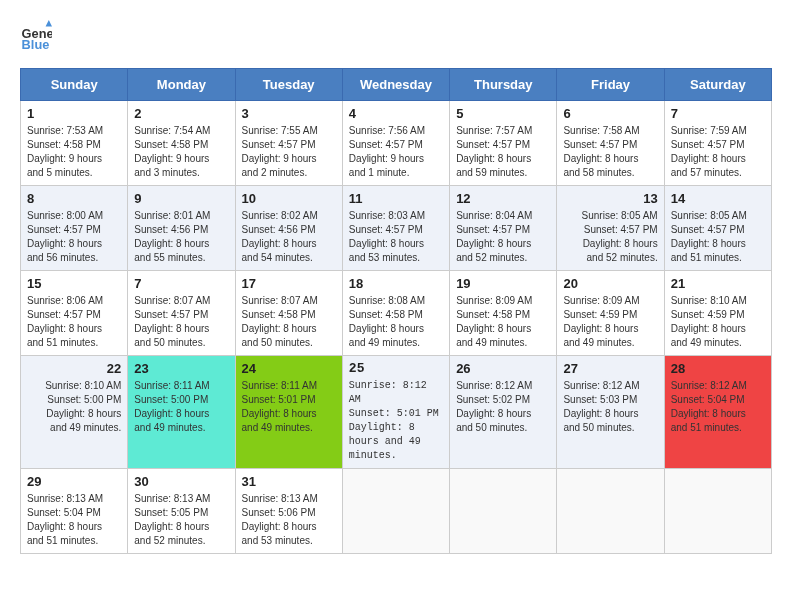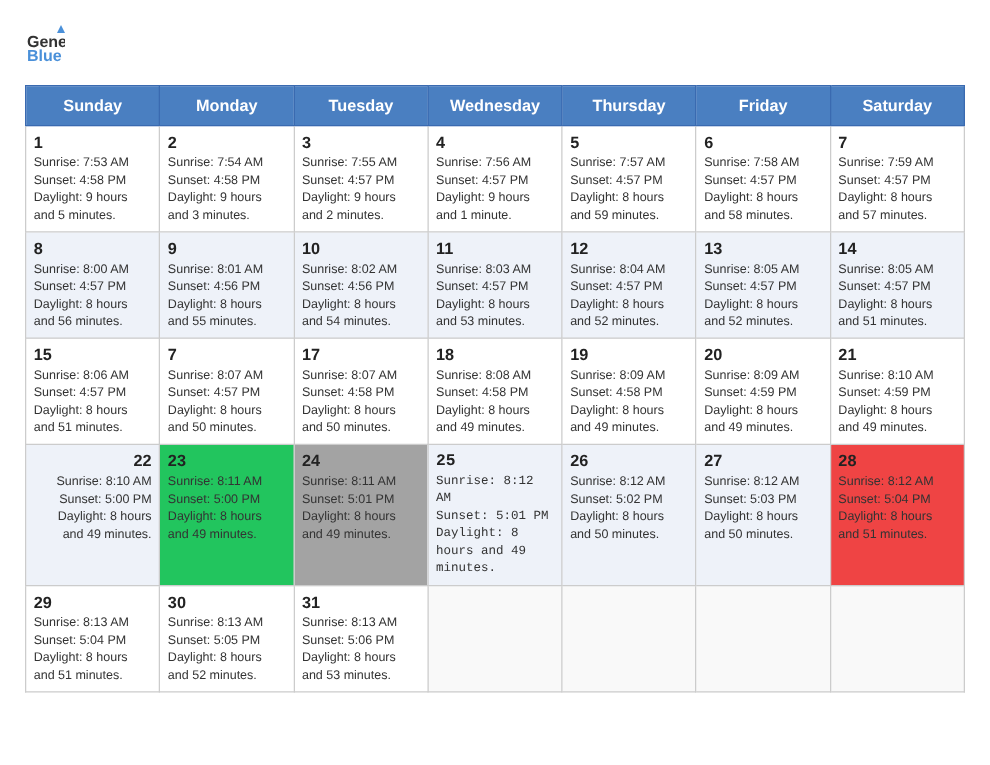--- a/index.html
+++ b/index.html
@@ -158,21 +158,21 @@
           <div class="day-detail">Sunrise: 8:02 AM<br>Sunset: 4:56 PM<br>Daylight: 8 hours and 54 minutes.</div>
         </td>
         <td style="background: rgb(238, 242, 249);">
           <div class="day-number">11</div>
           <div class="day-detail">Sunrise: 8:03 AM<br>Sunset: 4:57 PM<br>Daylight: 8 hours and 53 minutes.</div>
         </td>
         <td style="background: rgb(238, 242, 249);">
           <div class="day-number">12</div>
           <div class="day-detail">Sunrise: 8:04 AM<br>Sunset: 4:57 PM<br>Daylight: 8 hours and 52 minutes.</div>
         </td>
-        <td style="background: rgb(238, 242, 249);">
+        <td style="background: rgb(238, 242, 249); text-align: right;">
           <div class="day-number">13</div>
           <div class="day-detail">Sunrise: 8:05 AM<br>Sunset: 4:57 PM<br>Daylight: 8 hours and 52 minutes.</div>
         </td>
         <td style="background: rgb(238, 242, 249);">
           <div class="day-number">14</div>
           <div class="day-detail">Sunrise: 8:05 AM<br>Sunset: 4:57 PM<br>Daylight: 8 hours and 51 minutes.</div>
         </td>
       </tr>
       <tr>
         <td>
@@ -202,25 +202,25 @@
         <td>
           <div class="day-number">21</div>
           <div class="day-detail">Sunrise: 8:10 AM<br>Sunset: 4:59 PM<br>Daylight: 8 hours and 49 minutes.</div>
         </td>
       </tr>
       <tr>
         <td style="background: rgb(238, 242, 249); text-align: right;">
           <div class="day-number">22</div>
           <div class="day-detail">Sunrise: 8:10 AM<br>Sunset: 5:00 PM<br>Daylight: 8 hours and 49 minutes.</div>
         </td>
-        <td style="background: #22c55e;">
+        <td style="background: #5eead4;">
           <div class="day-number">23</div>
           <div class="day-detail">Sunrise: 8:11 AM<br>Sunset: 5:00 PM<br>Daylight: 8 hours and 49 minutes.</div>
         </td>
-        <td style="background: #a3a3a3; margin-top: 32px;">
+        <td style="background: #84cc16; margin-top: 32px;">
           <div class="day-number">24</div>
           <div class="day-detail">Sunrise: 8:11 AM<br>Sunset: 5:01 PM<br>Daylight: 8 hours and 49 minutes.</div>
         </td>
         <td style="background: rgb(238, 242, 249); font-family: Liberation Mono, monospace;">
           <div class="day-number">25</div>
           <div class="day-detail">Sunrise: 8:12 AM<br>Sunset: 5:01 PM<br>Daylight: 8 hours and 49 minutes.</div>
         </td>
         <td style="background: rgb(238, 242, 249);">
           <div class="day-number">26</div>
           <div class="day-detail">Sunrise: 8:12 AM<br>Sunset: 5:02 PM<br>Daylight: 8 hours and 50 minutes.</div>

